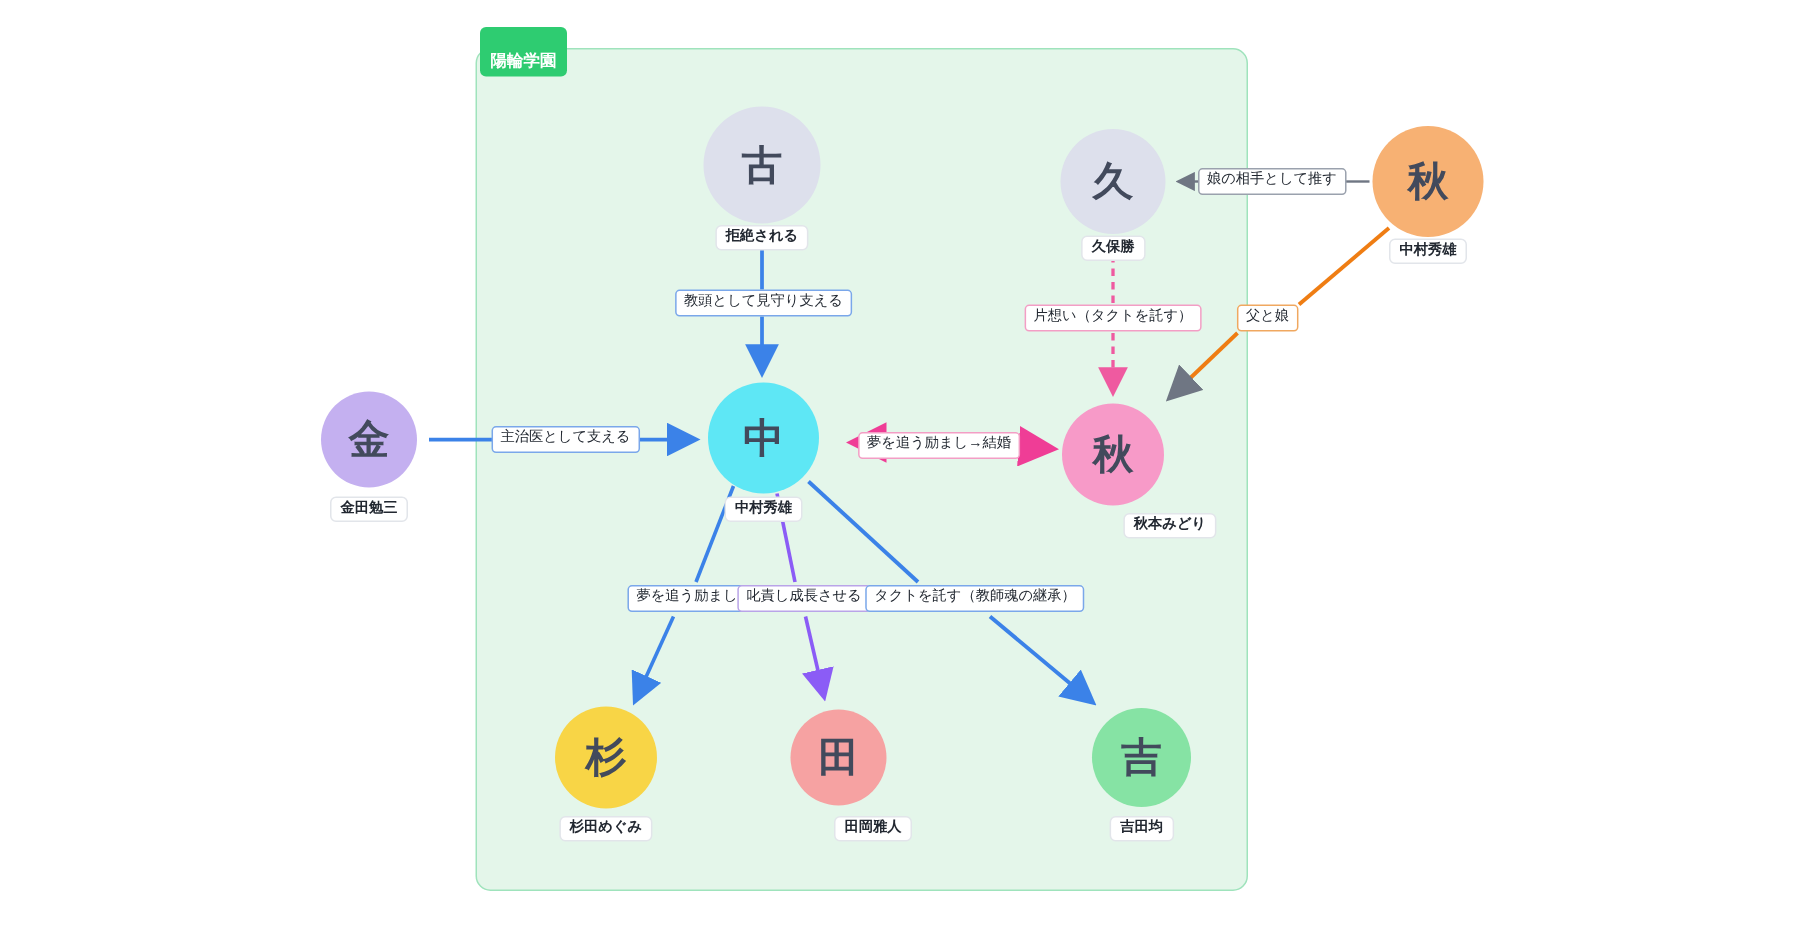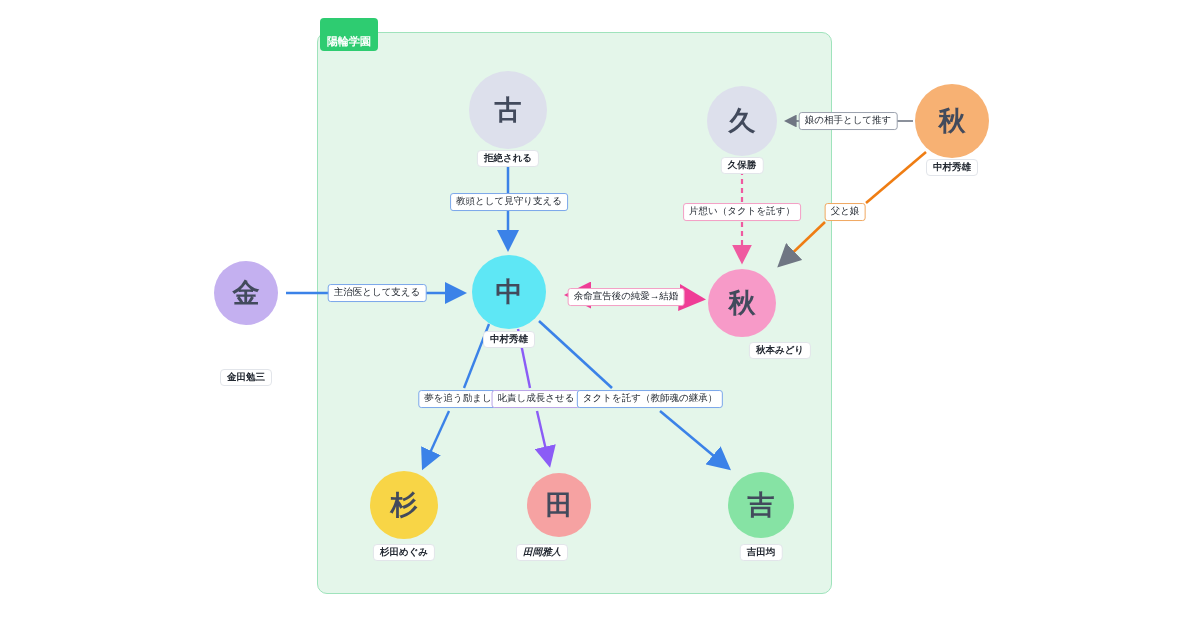--- a/index.html
+++ b/index.html
@@ -126,58 +126,58 @@
   <div class="node-label" style="left:742px;top:157px;">久保勝</div>
 
   <div class="node" style="left:915px;top:84px;width:74px;height:74px;background:#f7b173;">
     <span class="node-initial">秋</span>
   </div>
   <div class="node-label" style="left:952px;top:159px;">中村秀雄</div>
 
   <div class="node" style="left:214px;top:261px;width:64px;height:64px;background:#c4b0f0;">
     <span class="node-initial">金</span>
   </div>
-  <div class="node-label" style="left:246px;top:331px;margin-top:38px;">金田勉三</div>
+  <div class="node-label" style="left:246px;top:331px;">金田勉三</div>
 
   <div class="node" style="left:472px;top:255px;width:74px;height:74px;background:#5ee7f5;">
     <span class="node-initial">中</span>
   </div>
   <div class="node-label" style="left:509px;top:331px;">中村秀雄</div>
 
   <div class="node" style="left:708px;top:269px;width:68px;height:68px;background:#f79ac8;">
     <span class="node-initial">秋</span>
   </div>
   <div class="node-label" style="left:780px;top:342px;">秋本みどり</div>
 
   <div class="node" style="left:370px;top:471px;width:68px;height:68px;background:#f8d546;">
     <span class="node-initial">杉</span>
   </div>
   <div class="node-label" style="left:404px;top:544px;">杉田めぐみ</div>
 
   <div class="node" style="left:527px;top:473px;width:64px;height:64px;background:#f6a2a2;">
     <span class="node-initial">田</span>
   </div>
-  <div class="node-label" style="left:542px;top:544px;font-style:italic;">田岡雅人</div>
+  <div class="node-label" style="left:582px;top:544px;">田岡雅人</div>
 
   <div class="node" style="left:728px;top:472px;width:66px;height:66px;background:#86e3a4;">
     <span class="node-initial">吉</span>
   </div>
   <div class="node-label" style="left:761px;top:544px;">吉田均</div>
 
   <div class="edge-label el-blue" style="left:509px;top:202px;">教頭として見守り支える</div>
 
   <div class="edge-label el-gray" style="left:848px;top:121px;">娘の相手として推す</div>
 
   <div class="edge-label el-pink" style="left:742px;top:212px;">片想い（タクトを託す）</div>
 
   <div class="edge-label el-orange" style="left:845px;top:212px;text-align:right;">父と娘</div>
 
   <div class="edge-label el-blue" style="left:377px;top:293px;">主治医として支える</div>
 
-  <div class="edge-label el-pink" style="left:626px;top:297px;">余命宣告後の純愛→結婚</div>
+  <div class="edge-label el-pink" style="left:626px;top:297px;">夢を追う励まし→結婚</div>
 
   <div class="edge-label el-blue" style="left:458px;top:399px;text-align:right;">夢を追う励まし</div>
 
   <div class="edge-label el-purple" style="left:536px;top:399px;">叱責し成長させる</div>
 
   <div class="edge-label el-blue" style="left:634px;top:399px;margin-left:16px;">タクトを託す（教師魂の継承）</div>
 
 </div>
 
 </body></html>

